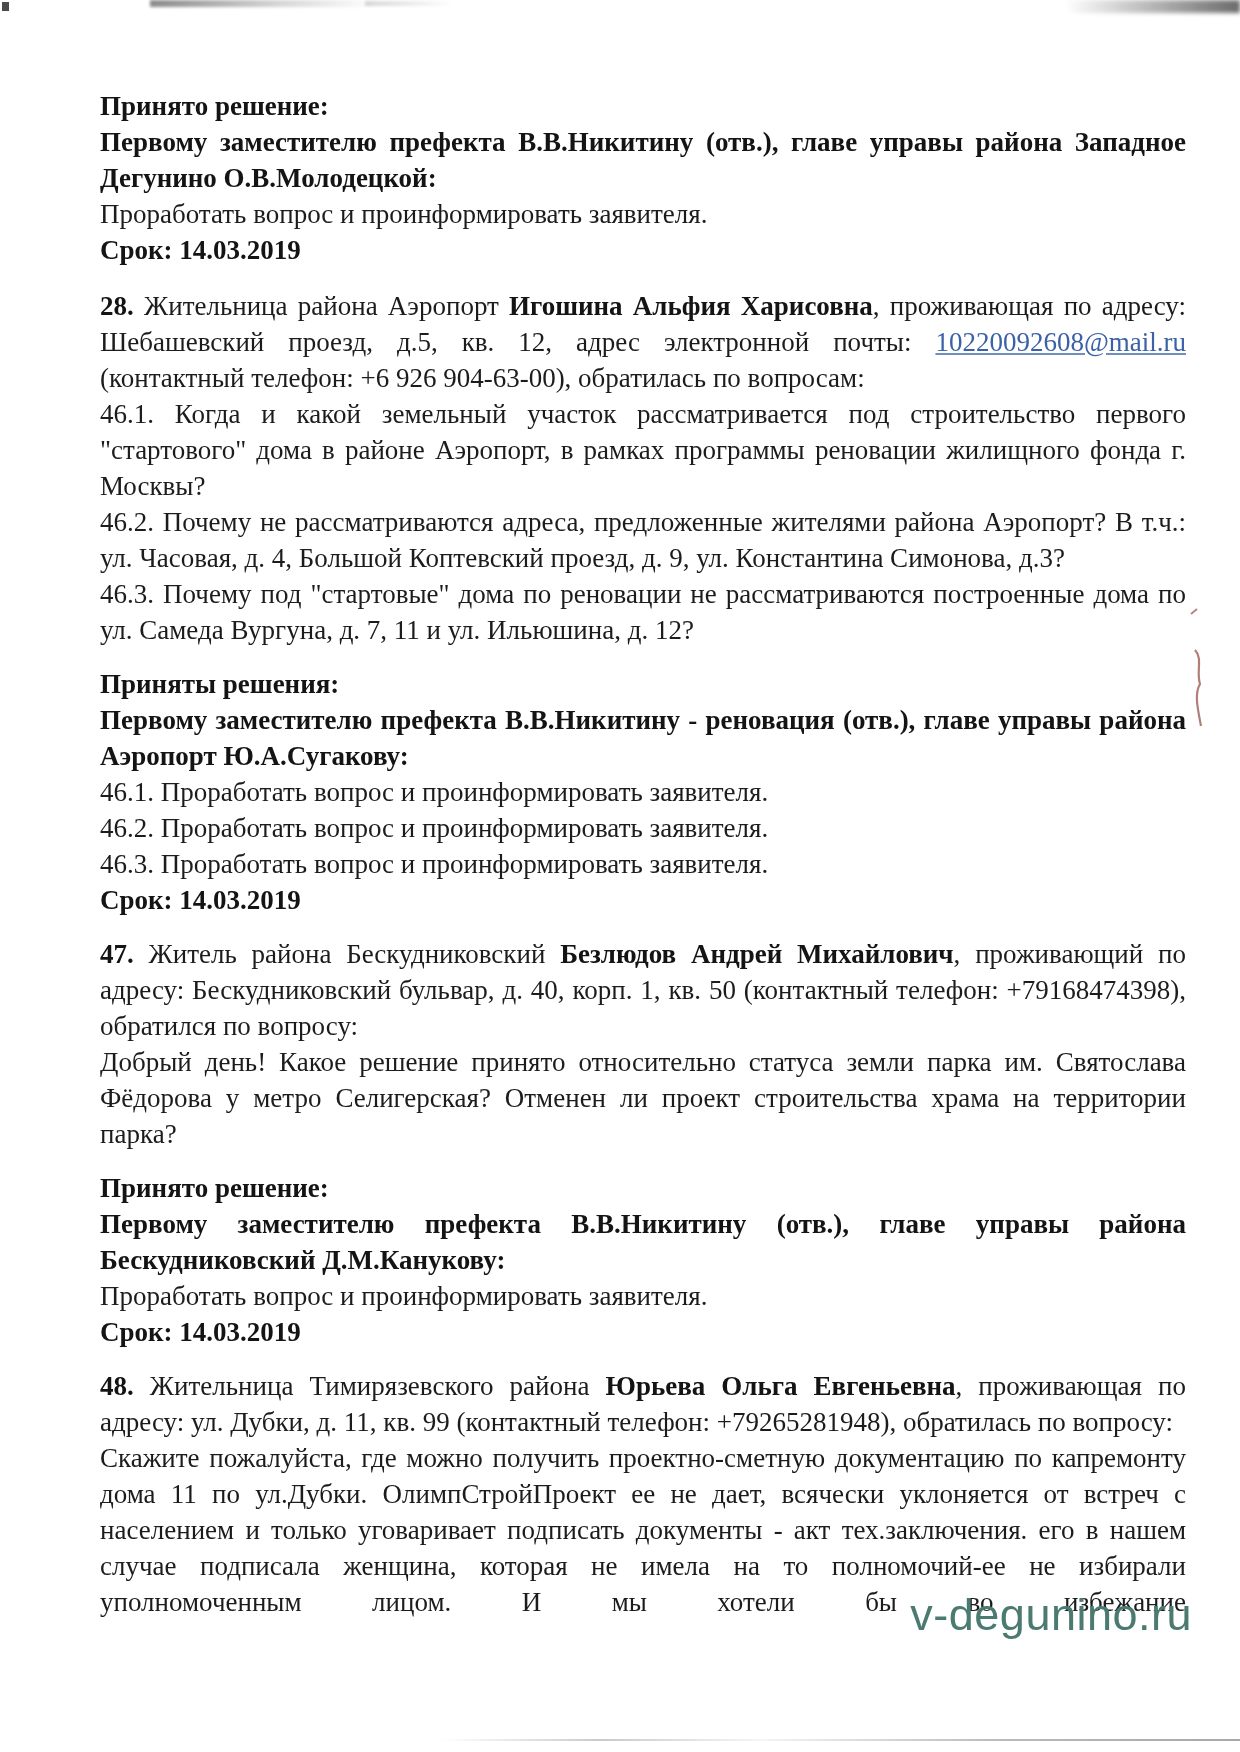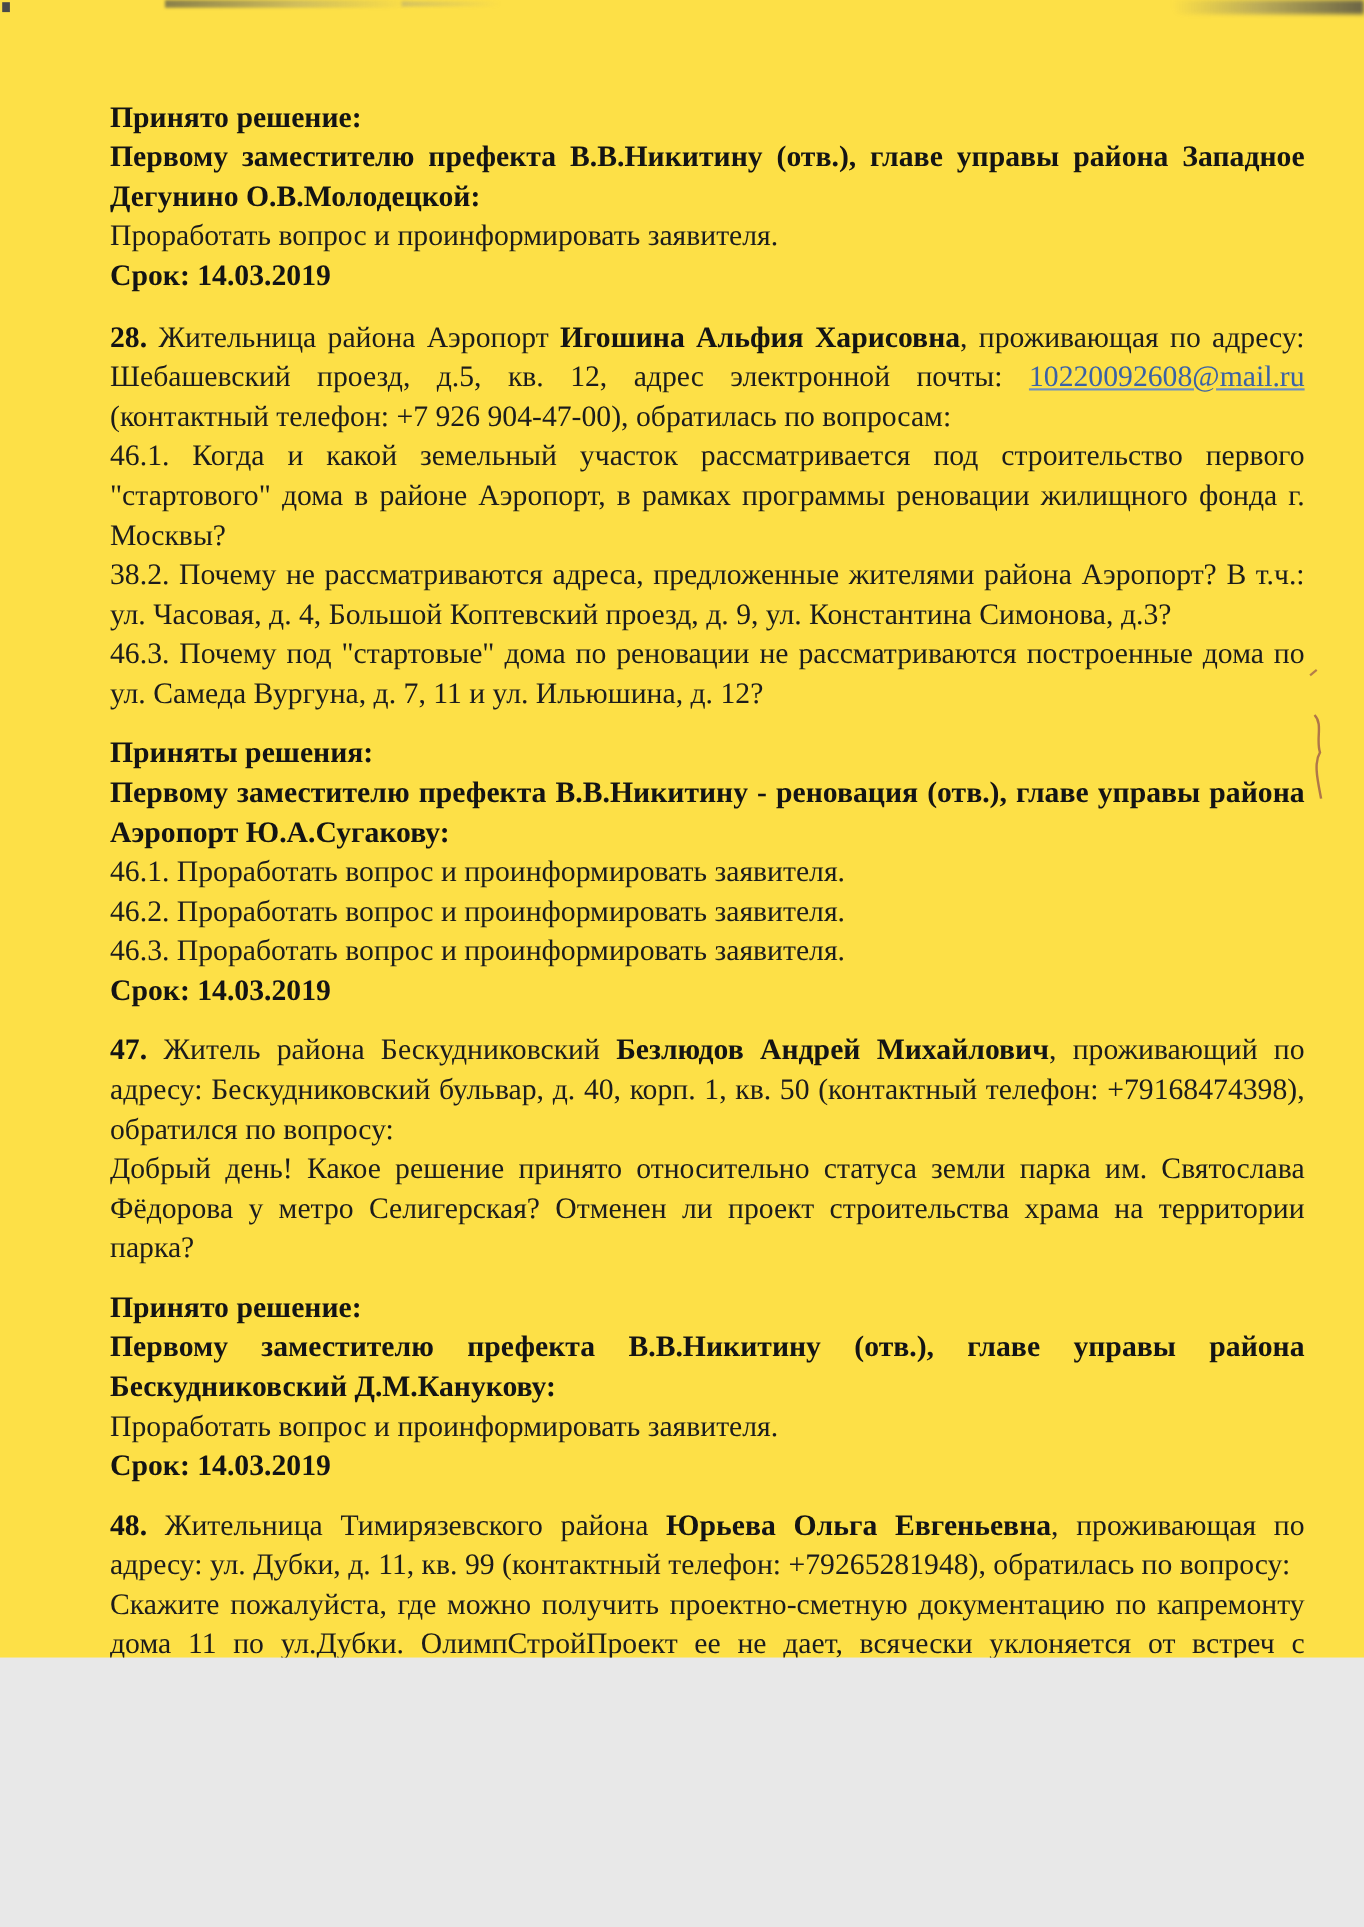--- a/index.html
+++ b/index.html
@@ -1,22 +1,22 @@
 <!DOCTYPE html>
 <html lang="ru"><head>
 <meta charset="utf-8">
 <title>Document</title>
 <style>
   html, body { margin: 0; padding: 0; background: #e8e8e8; }
   .page {
     position: relative;
     width: 1240px;
-    height: 1507px;
+    height: 1752px;
     margin: 0 auto;
-    background: #fde047;
+    background: #ffffff;
     overflow: hidden;
     color: #1c1c1c;
     font-family: "Liberation Serif", "DejaVu Serif", serif;
     font-size: 27px;
     line-height: 36px;
   }
   .content {
     position: absolute;
     left: 100px;
     top: 88px;
@@ -94,23 +94,23 @@
     <path d="M9 44 C17 52 10 66 14 78 C8 88 12 104 15 120" stroke="#96544a" stroke-width="2.2" fill="none" opacity="0.75"></path>
   </svg>
 
   <div class="content">
 
     <p class="bold">Принято решение:</p>
     <p class="bold just">Первому заместителю префекта В.В.Никитину (отв.), главе управы района Западное Дегунино О.В.Молодецкой:</p>
     <p>Проработать вопрос и проинформировать заявителя.</p>
     <p class="deadline">Срок: 14.03.2019</p>
 
-    <p class="just gap-20"><b class="bold">28.</b> <span>Жительница района Аэропорт </span><b class="bold">Игошина Альфия Харисовна</b><span>, проживающая по адресу: Шебашевский проезд, д.5, кв. 12, адрес электронной почты: </span><a class="email" href="#">10220092608@mail.ru</a><span> (контактный телефон: +7 926 904-47-00), обратилась по вопросам:</span></p>
+    <p class="just gap-20"><b class="bold">28.</b> <span>Жительница района Аэропорт </span><b class="bold">Игошина Альфия Харисовна</b><span>, проживающая по адресу: Шебашевский проезд, д.5, кв. 12, адрес электронной почты: </span><a class="email" href="#">10220092608@mail.ru</a><span> (контактный телефон: +6 926 904-63-00), обратилась по вопросам:</span></p>
     <p class="just">46.1. Когда и какой земельный участок рассматривается под строительство первого "стартового" дома в районе Аэропорт, в рамках программы реновации жилищного фонда г. Москвы?</p>
-    <p class="just">38.2. Почему не рассматриваются адреса, предложенные жителями района Аэропорт? В т.ч.: ул. Часовая, д. 4, Большой Коптевский проезд, д. 9, ул. Константина Симонова, д.3?</p>
+    <p class="just">46.2. Почему не рассматриваются адреса, предложенные жителями района Аэропорт? В т.ч.: ул. Часовая, д. 4, Большой Коптевский проезд, д. 9, ул. Константина Симонова, д.3?</p>
     <p class="just">46.3. Почему под "стартовые" дома по реновации не рассматриваются построенные дома по ул. Самеда Вургуна, д. 7, 11 и ул. Ильюшина, д. 12?</p>
 
     <p class="bold gap-18">Приняты решения:</p>
     <p class="bold just">Первому заместителю префекта В.В.Никитину - реновация (отв.), главе управы района Аэропорт Ю.А.Сугакову:</p>
     <p>46.1. Проработать вопрос и проинформировать заявителя.</p>
     <p>46.2. Проработать вопрос и проинформировать заявителя.</p>
     <p>46.3. Проработать вопрос и проинформировать заявителя.</p>
     <p class="deadline">Срок: 14.03.2019</p>
 
     <p class="just gap-18"><b class="bold">47.</b> <span>Житель района Бескудниковский </span><b class="bold">Безлюдов Андрей Михайлович</b><span>, проживающий по адресу: Бескудниковский бульвар, д. 40, корп. 1, кв. 50 (контактный телефон: +79168474398), обратился по вопросу:</span></p>

